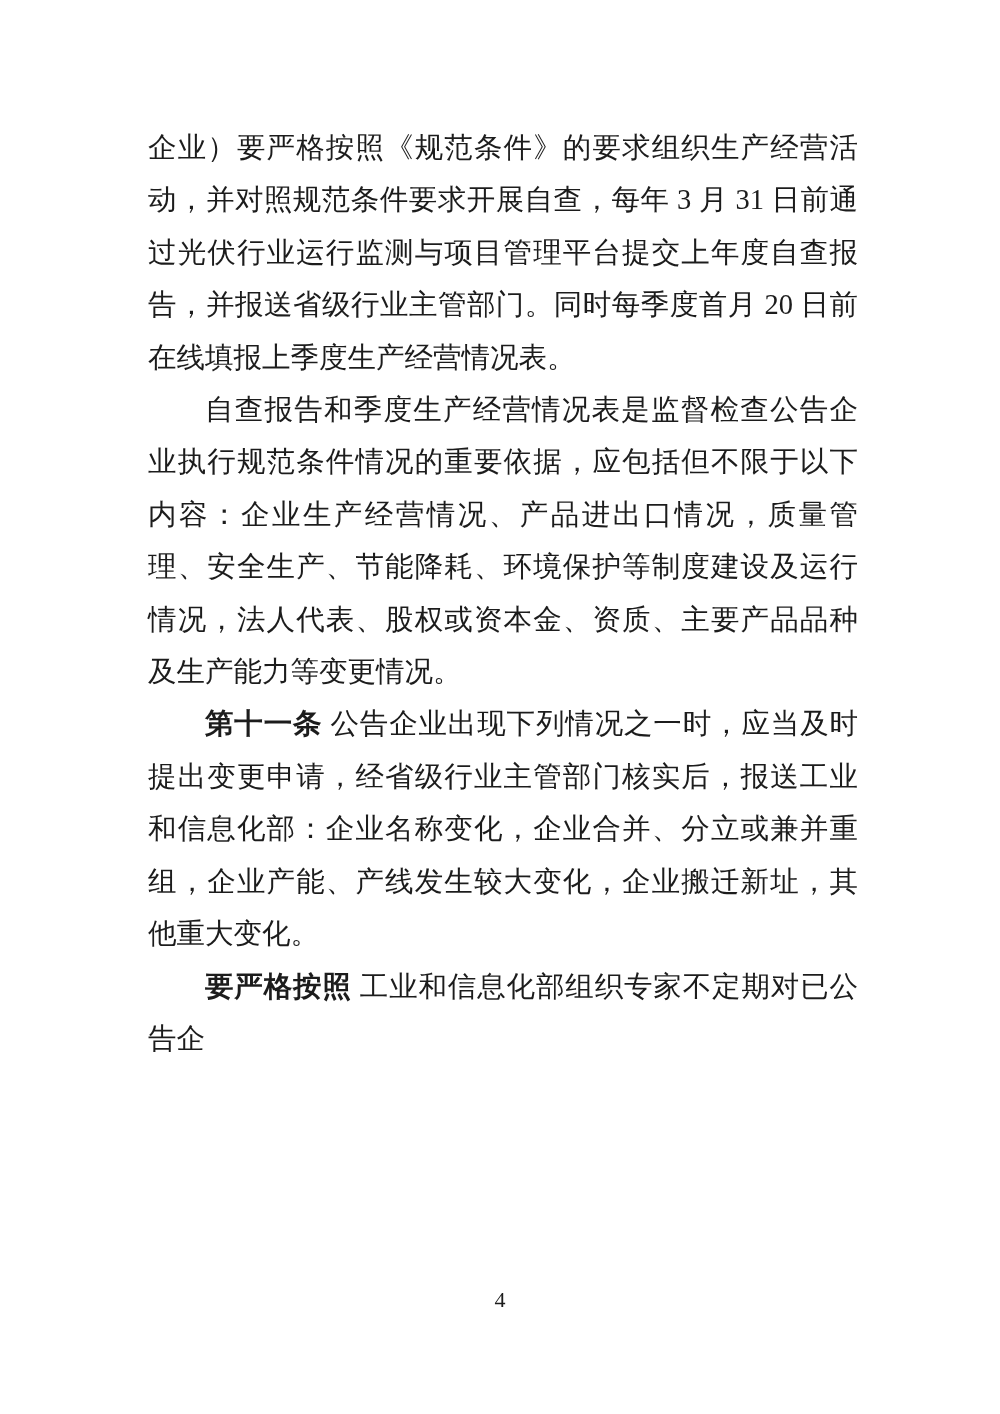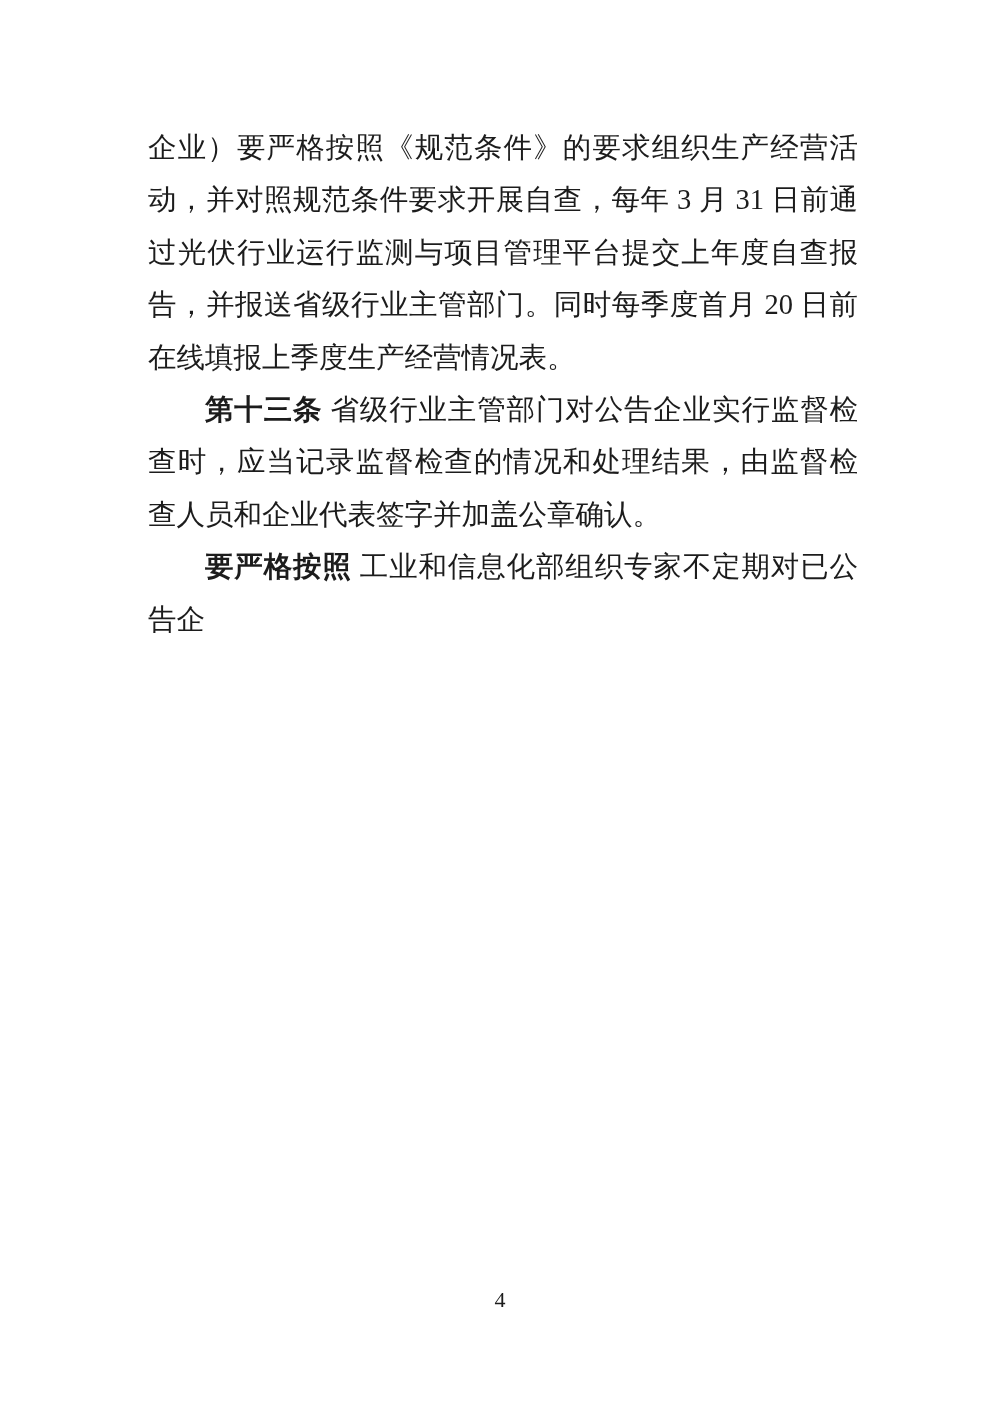--- a/index.html
+++ b/index.html
@@ -49,17 +49,18 @@
     line-height: 28px;
     color: #1c1c1c;
   }
 </style>
 </head>
 <body>
 
 <div class="page">
   <div class="text-block" id="paragraphs">
       <p><span>企业）要严格按照《规范条件》的要求组织生产经营活动，并对照规范条件要求开展自查，每年 3 月 31 日前通过光伏行业运行监测与项目管理平台提交上年度自查报告，并报送省级行业主管部门。同时每季度首月 20 日前在线填报上季度生产经营情况表。</span></p>
-      <p class="indent"><span class="seg-bold">第十三条</span><span> 省级行业主管部门对公告企业实行监督检查时，应当记录监督检查的情况和处理结果，由监督检查人员和企业代表签字并加盖公章确认。</span></p>
+      <p class="indent"><span>自查报告和季度生产经营情况表是监督检查公告企业执行规范条件情况的重要依据，应包括但不限于以下内容：企业生产经营情况、产品进出口情况，质量管理、安全生产、节能降耗、环境保护等制度建设及运行情况，法人代表、股权或资本金、资质、主要产品品种及生产能力等变更情况。</span></p>
+      <p class="indent"><span class="seg-bold">第十一条</span><span> 公告企业出现下列情况之一时，应当及时提出变更申请，经省级行业主管部门核实后，报送工业和信息化部：企业名称变化，企业合并、分立或兼并重组，企业产能、产线发生较大变化，企业搬迁新址，其他重大变化。</span></p>
       <p class="indent"><span class="seg-bold">要严格按照</span><span> 工业和信息化部组织专家不定期对已公告企</span></p>
     </div>
   <div class="page-number">4</div>
 </div>
 
 </body></html>

